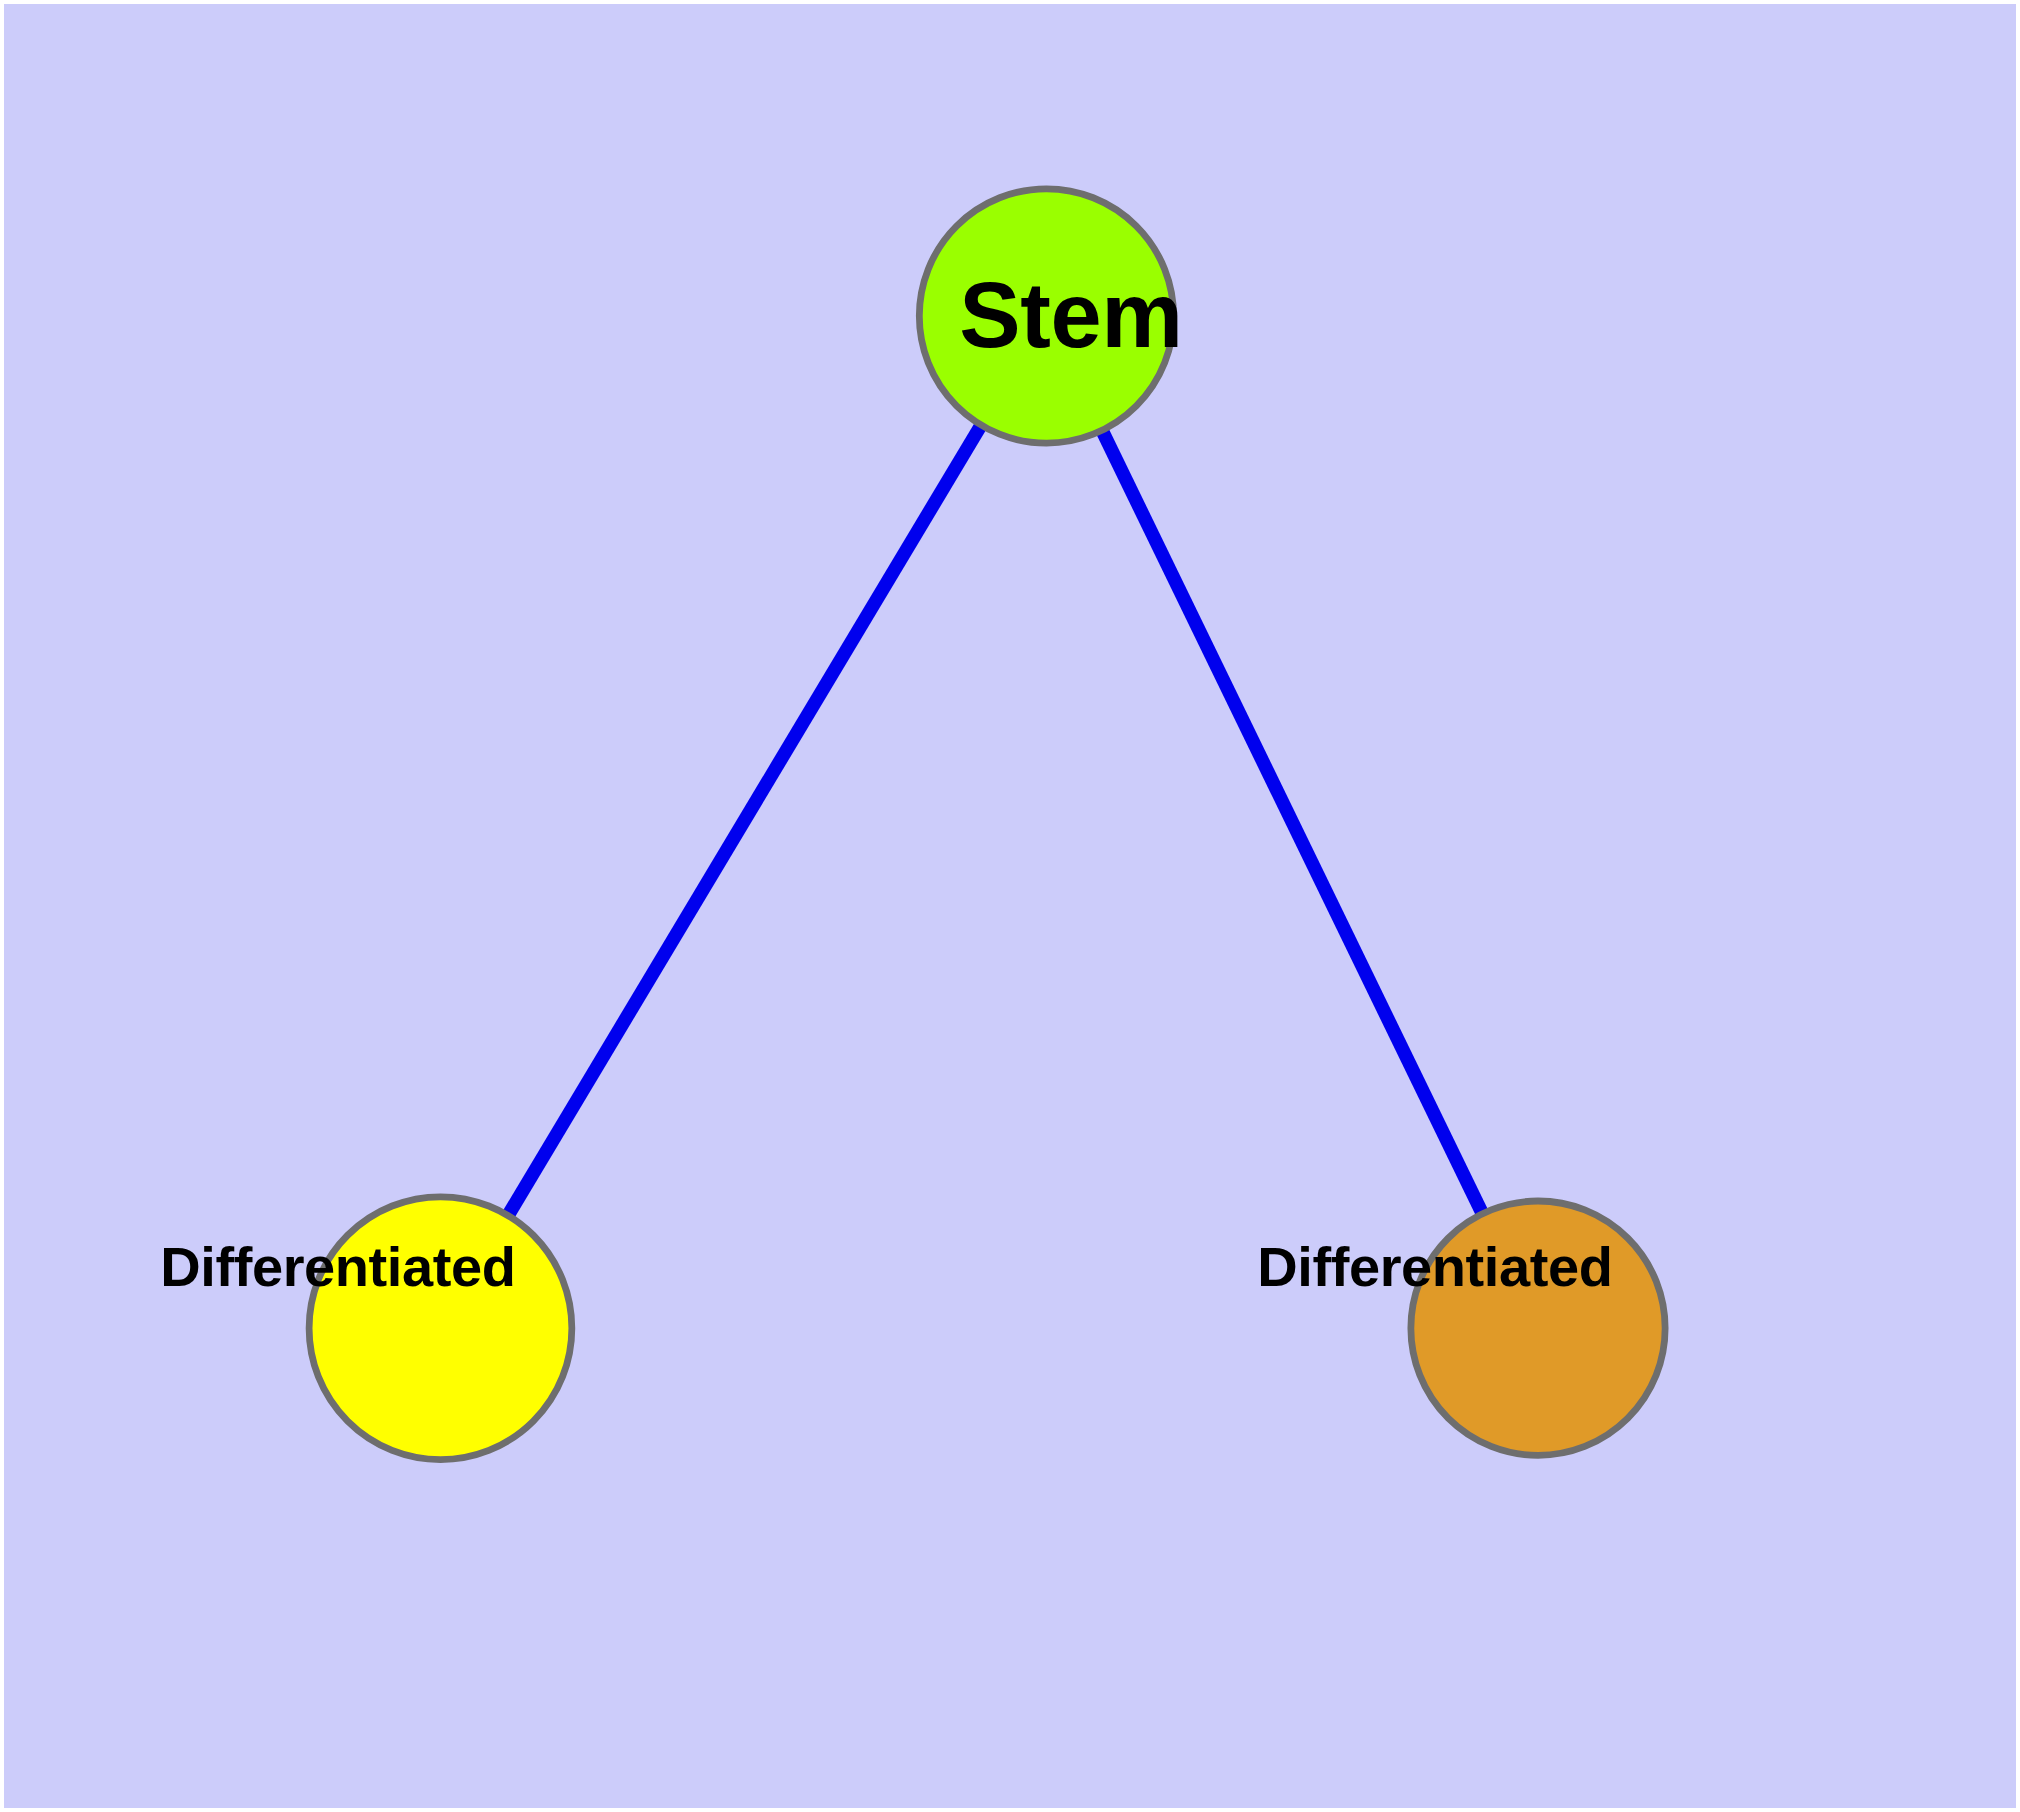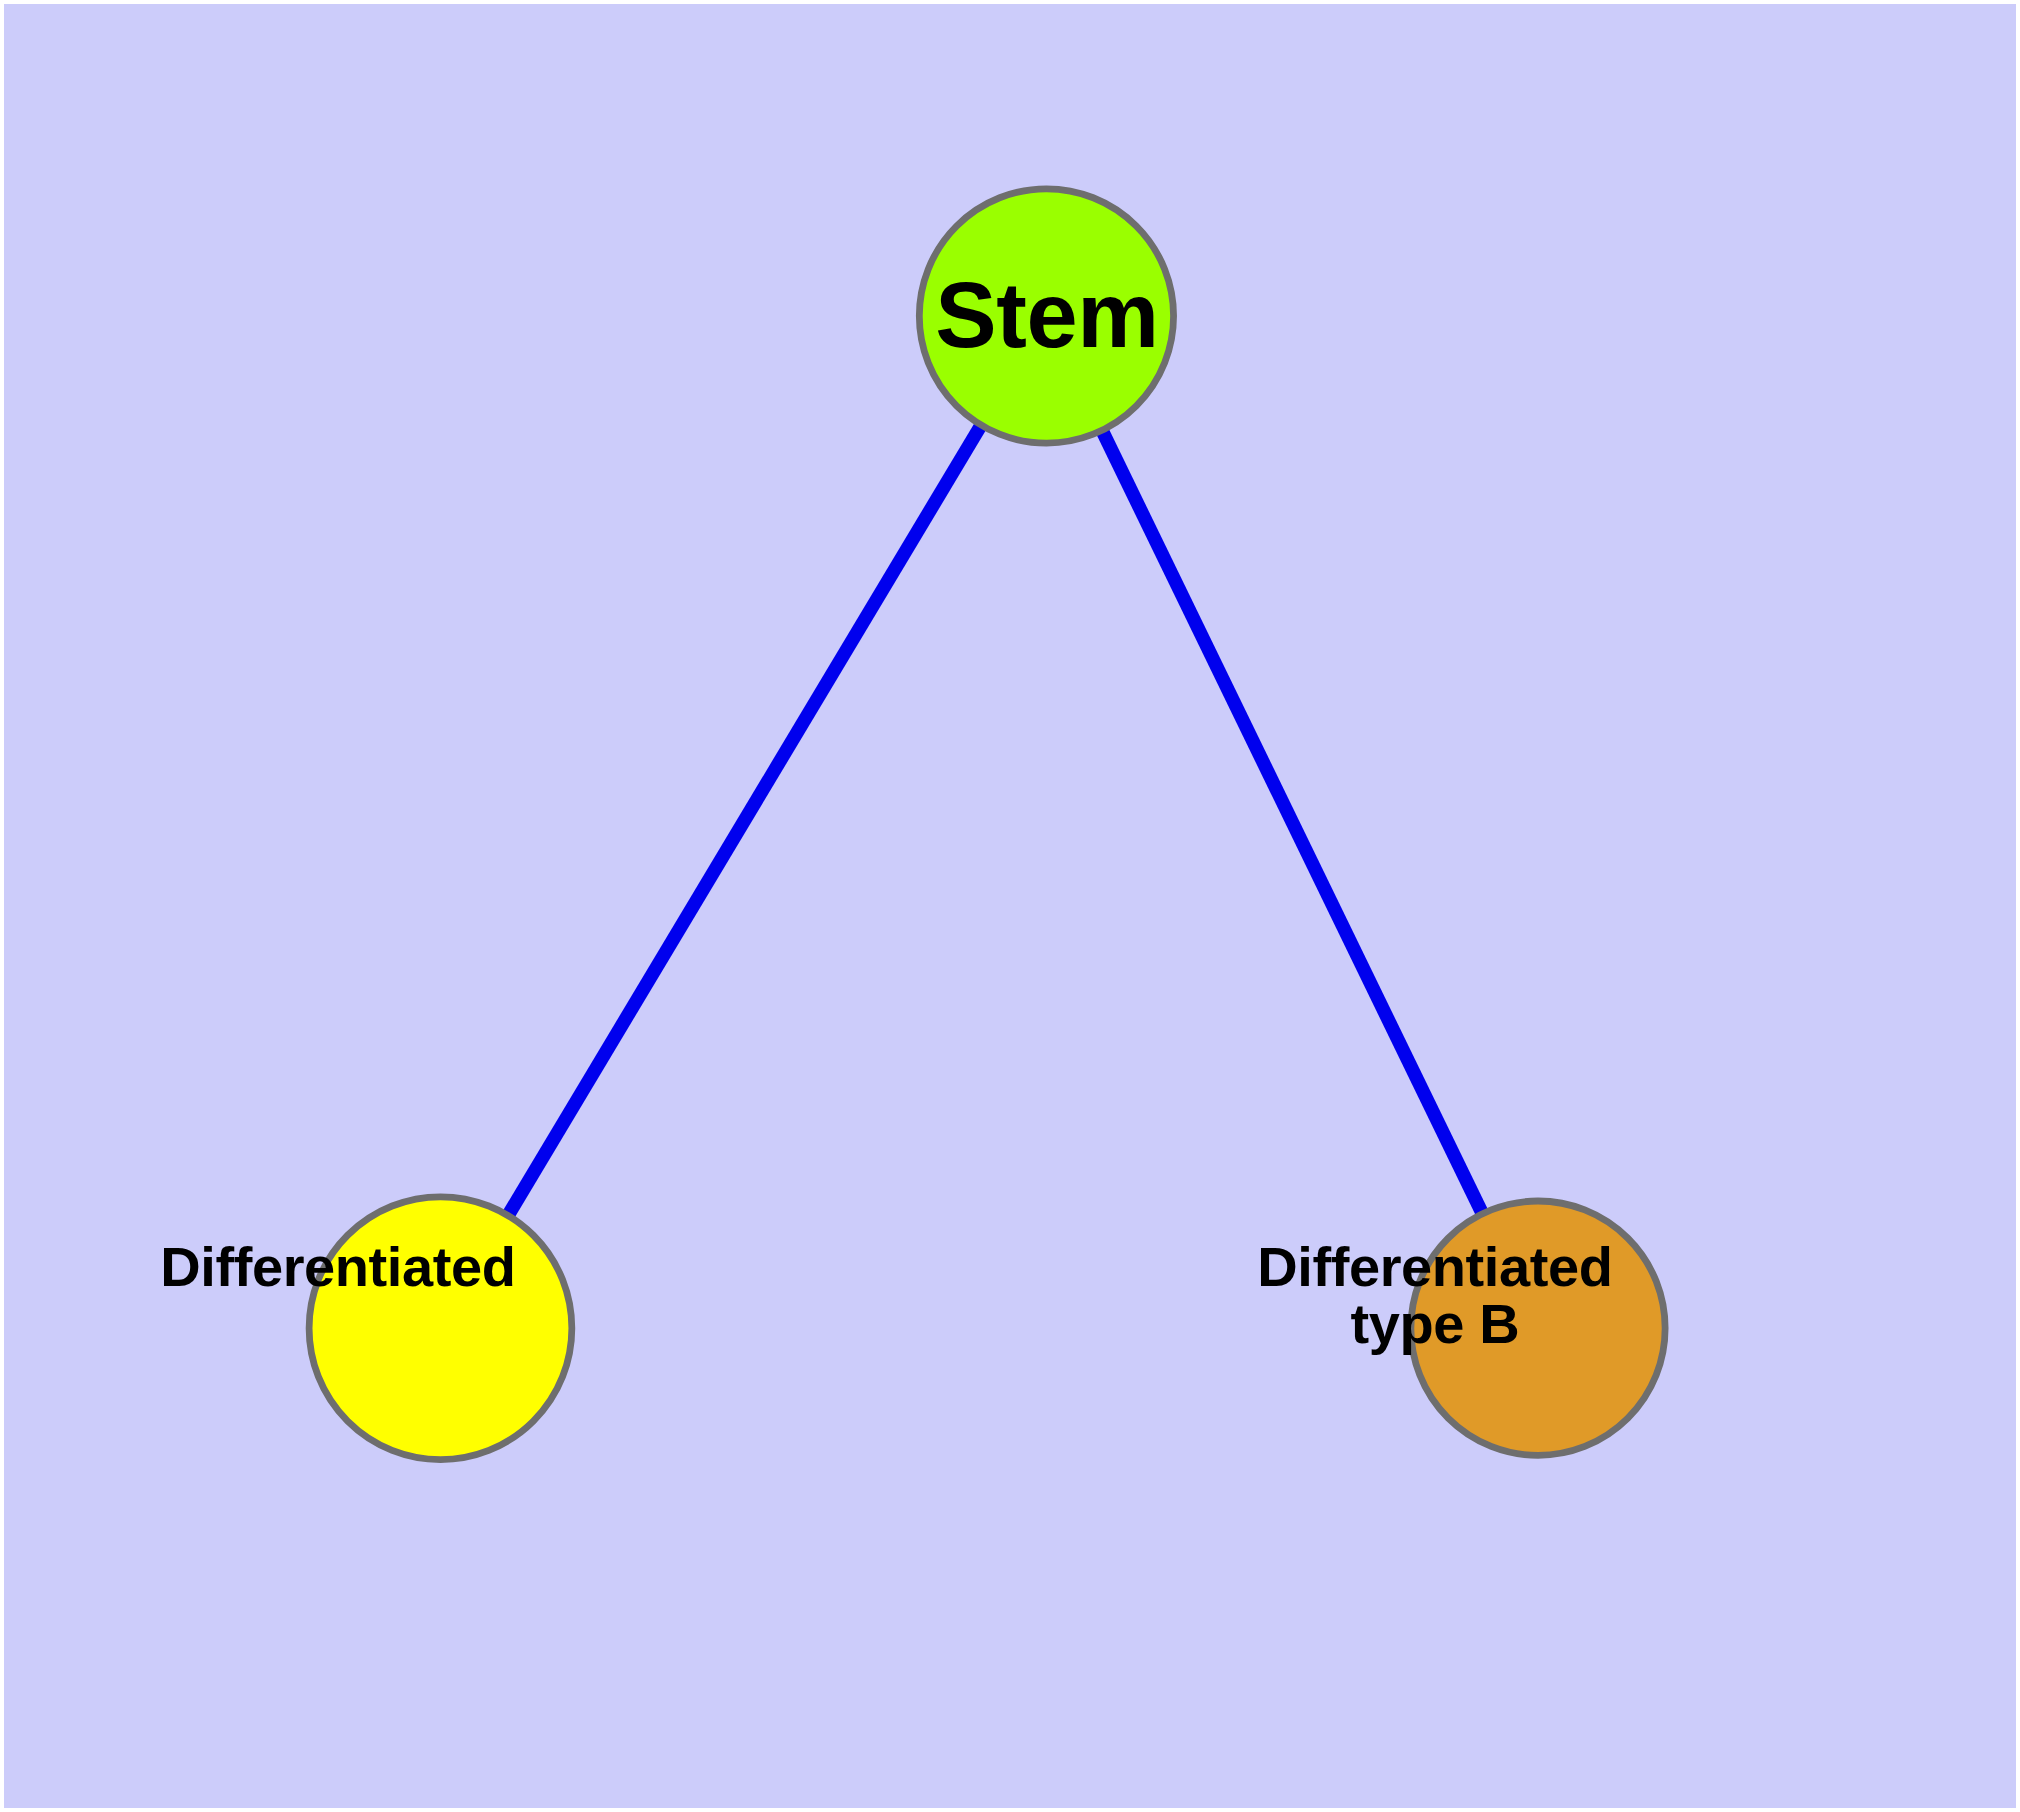--- a/index.html
+++ b/index.html
@@ -40,20 +40,21 @@
     color: #000000;
     font-weight: bold;
     text-align: center;
     line-height: 1.02;
     white-space: pre;
     letter-spacing: -0.4px;
     pointer-events: none;
   }
   .label-stem {
     font-size: 92px;
+    margin-left: 24px;
   }
   .label-diff {
     font-size: 56px;
   }
 </style>
 </head>
 <body>
 
 <div id="canvas">
   <div id="plot-area">
@@ -69,17 +70,17 @@
         <circle cx="1230" cy="368" r="150" fill="#9aff00" stroke="#6e6e6e" stroke-width="8"></circle>
         <circle cx="515" cy="1562" r="155" fill="#ffff00" stroke="#6e6e6e" stroke-width="8"></circle>
         <circle cx="1810" cy="1562" r="150" fill="#e09a28" stroke="#6e6e6e" stroke-width="8"></circle>
       </g>
     </svg>
 
     <div class="node-label label-stem" style="left: 931px; top: 265px; width: auto; visibility: visible; white-space: pre;">Stem</div>
 
     <div class="node-label label-diff" style="left: 156px; top: 1234px; width: auto; visibility: visible; white-space: pre;"><div>Differentiated</div></div>
 
-    <div class="node-label label-diff" style="left: 1253px; top: 1234px; width: auto; visibility: visible; white-space: pre;"><div>Differentiated</div><div>type B</div></div>
+    <div class="node-label label-diff" style="left: 1253px; top: 1234px; width: auto; visibility: visible; white-space: pre;"><div>Differentiated</div></div>
 
   </div>
 </div>
 
 
 </body></html>

